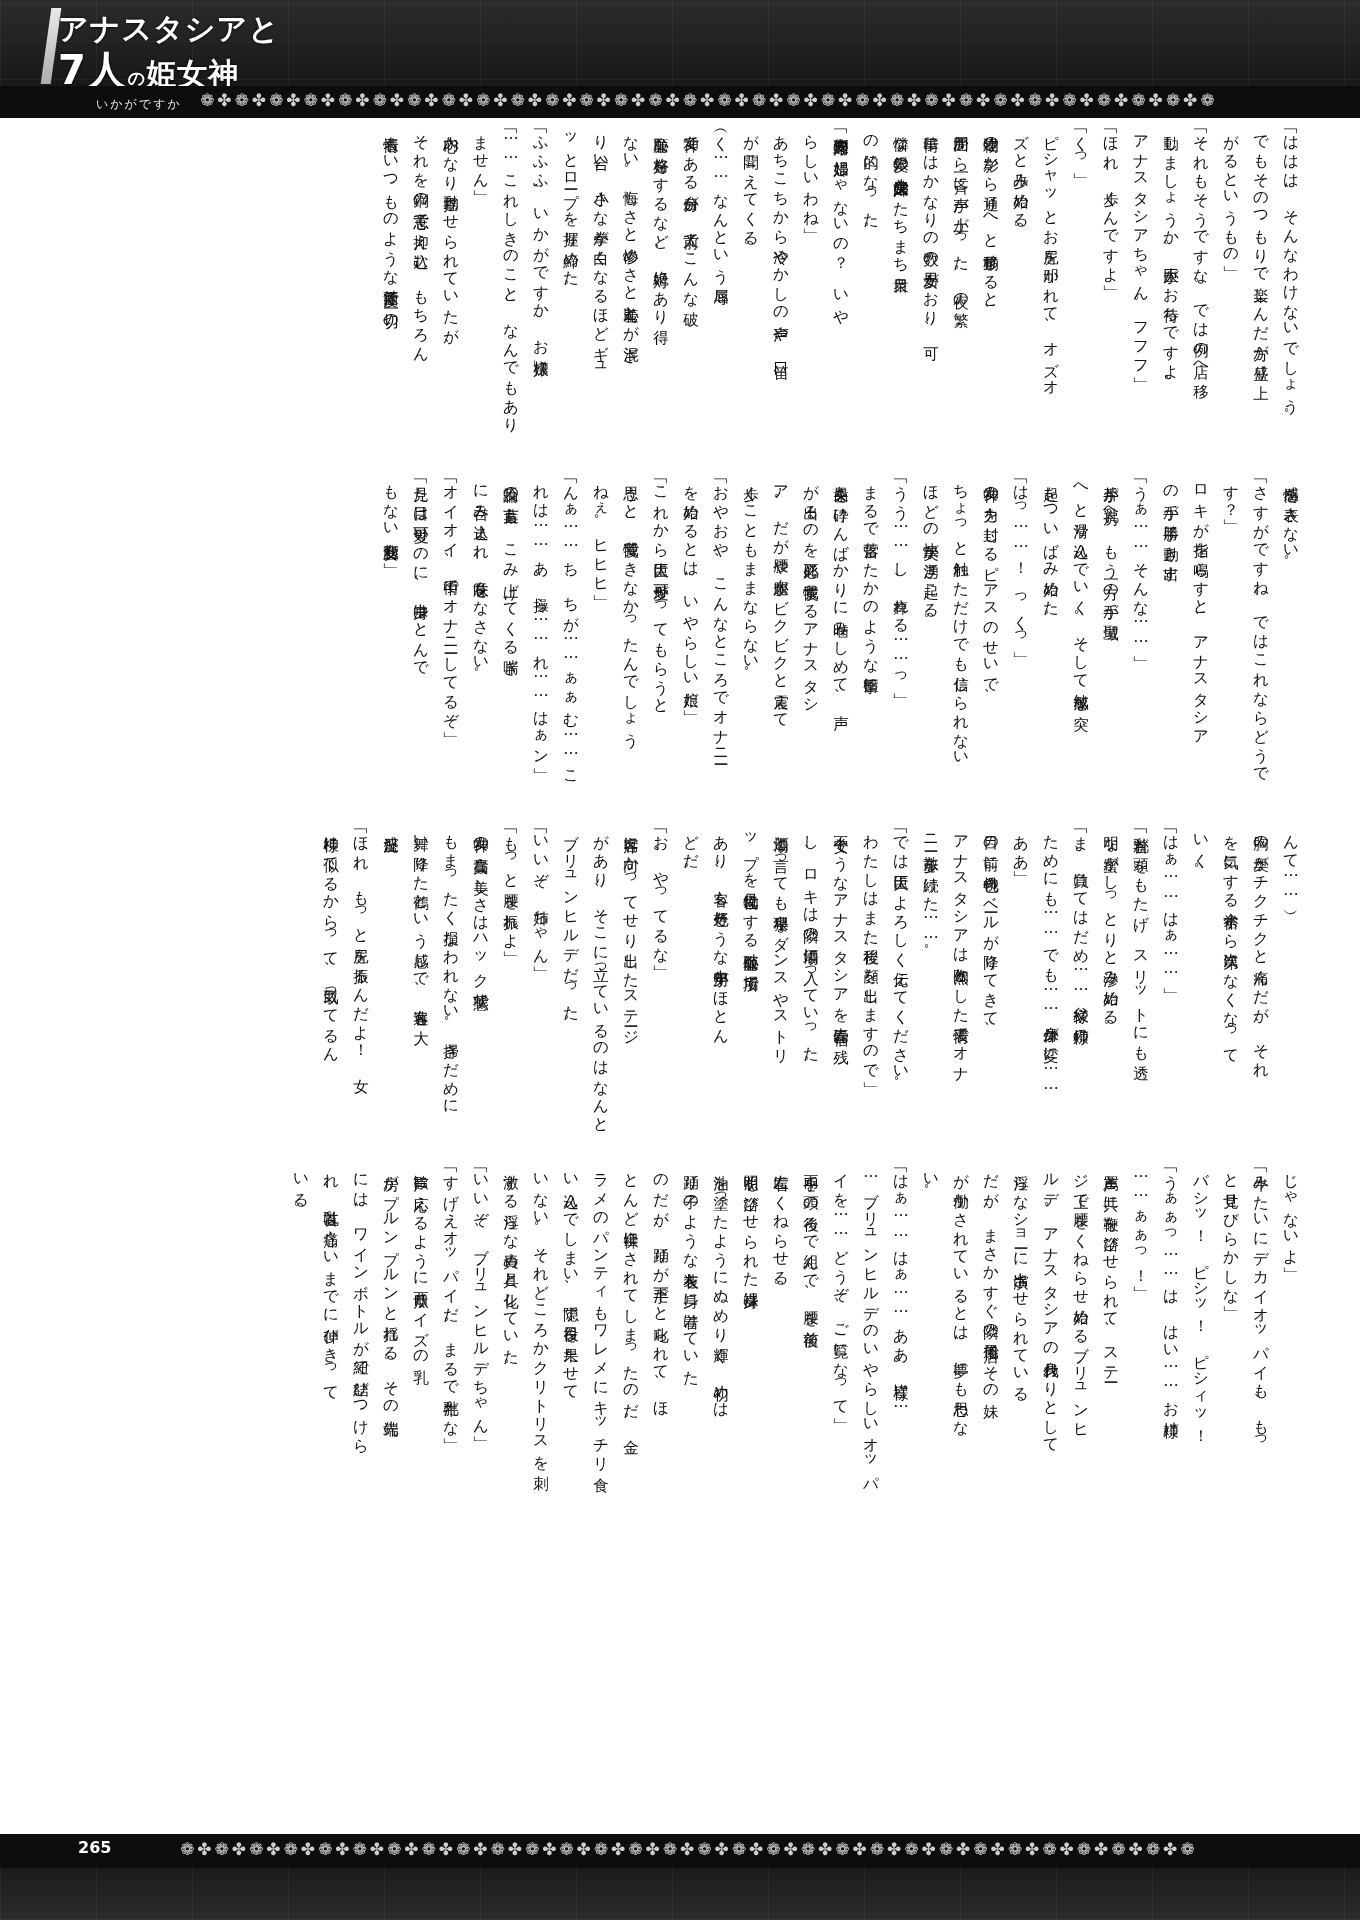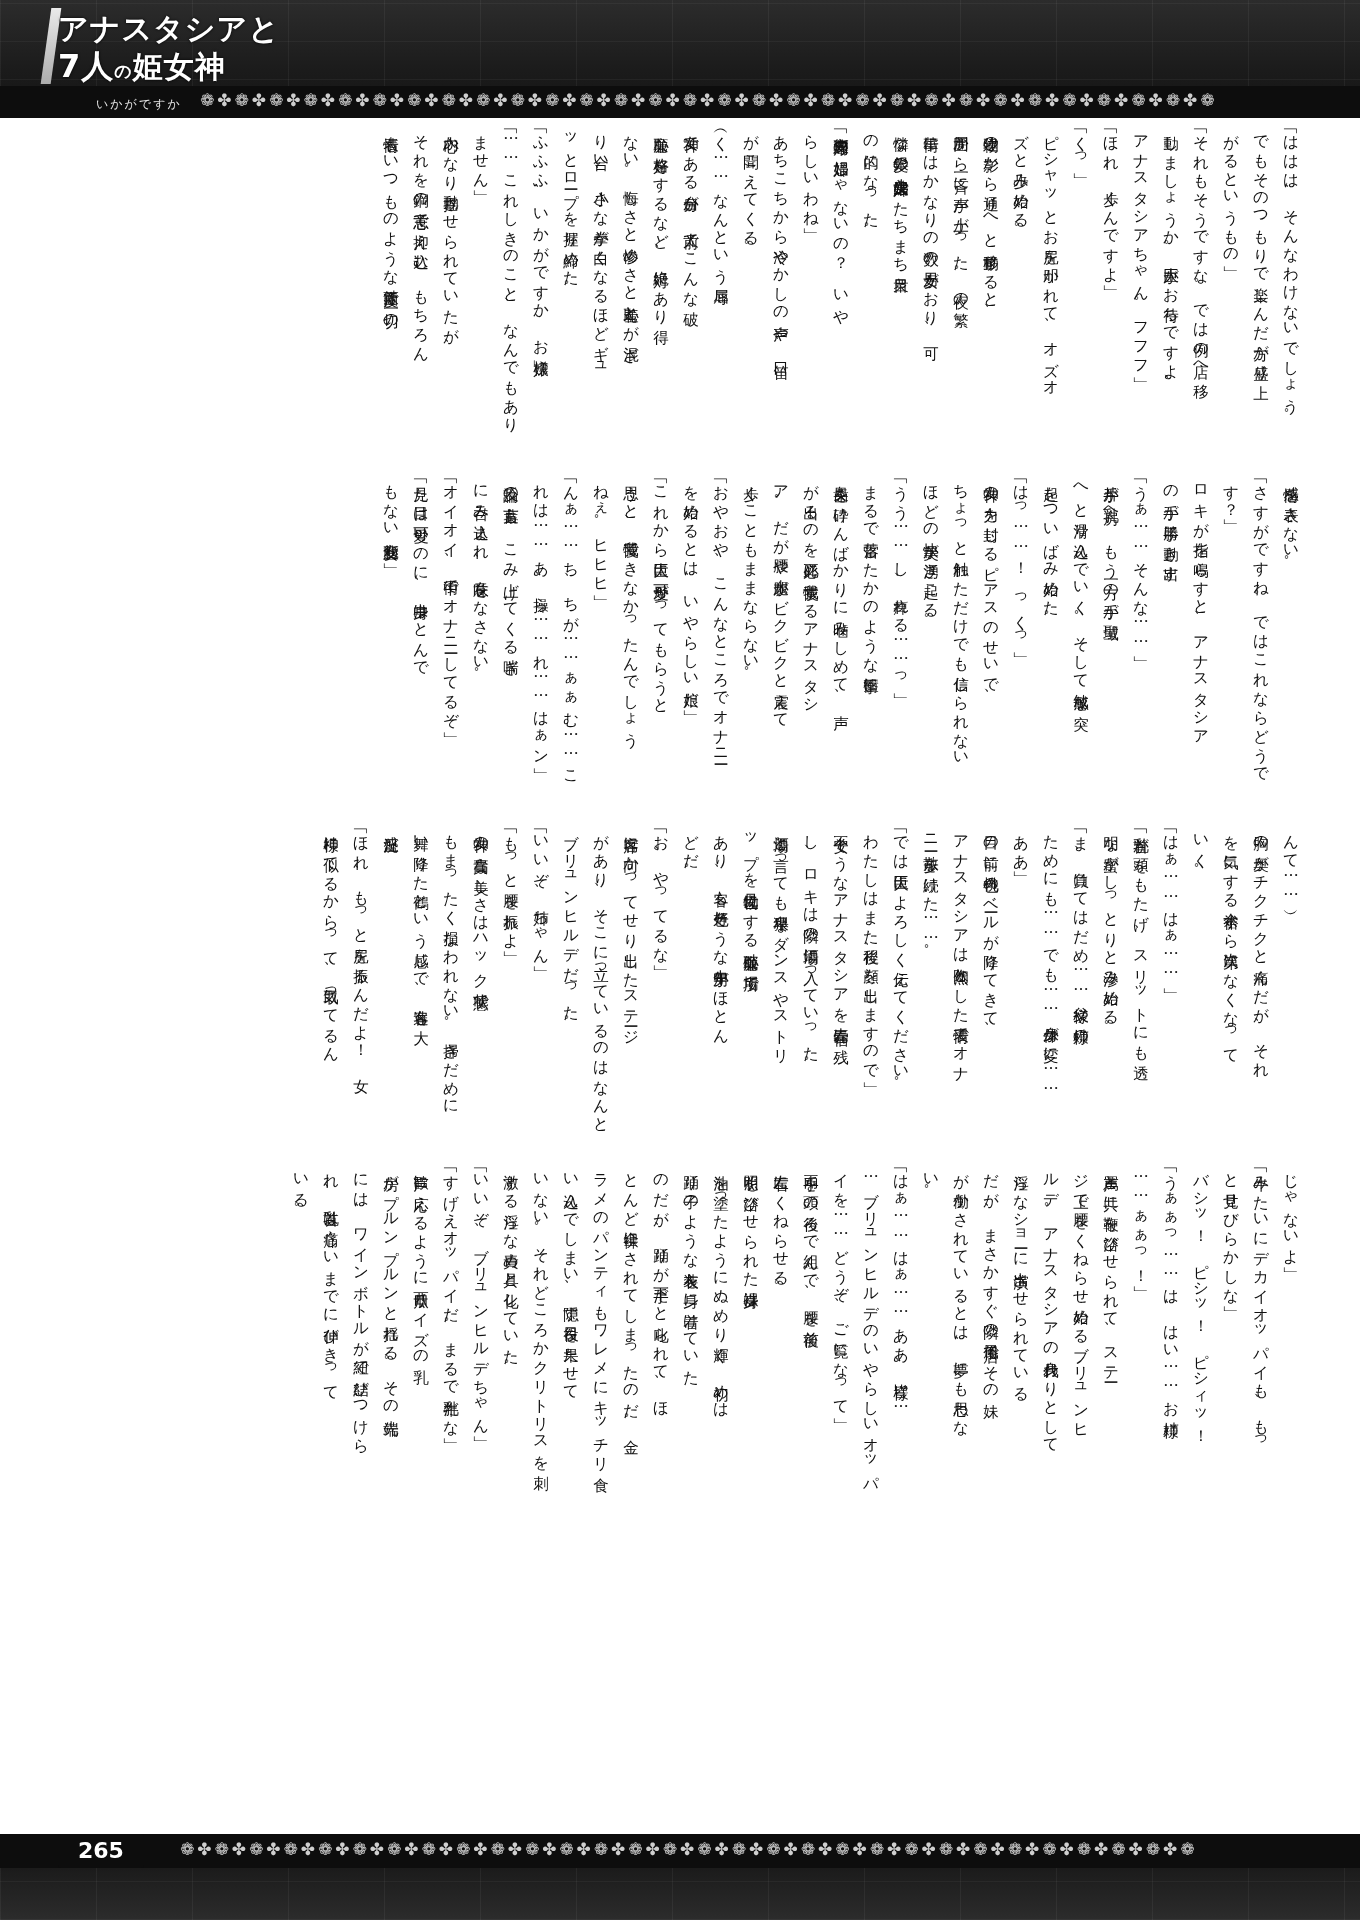--- a/index.html
+++ b/index.html
@@ -58,21 +58,21 @@
   }
   .title-sub {
     margin-top: 6px;
     font-size: 30px;
     font-weight: bold;
     letter-spacing: 1px;
     text-shadow: 0 0 3px #000;
     font-family: "DejaVu Sans", sans-serif;
   }
   .title-sub .num {
-    font-size: 32px;
+    font-size: 40px;
   }
   .title-sub .small {
     font-size: 17px;
   }
   .title-tag {
     position: absolute;
     left: 96px; top: 96px;
     font-size: 12px;
     color: #e8e8e8;
     letter-spacing: 2px;
@@ -112,21 +112,21 @@
     color: #cfcfcf;
     font-size: 17px;
     letter-spacing: 3px;
     white-space: nowrap;
     font-family: "DejaVu Sans", sans-serif;
   }
   .page-number {
     position: absolute;
     left: 78px; top: 4px;
     color: #ffffff;
-    font-size: 22px;
+    font-size: 16px;
     font-weight: bold;
     font-family: "DejaVu Sans", sans-serif;
     z-index: 4;
   }
   .page-number-plate {
     position: absolute;
     left: 58px; top: 0px;
     width: 86px; height: 34px;
     background: #0d0d0d;
     border-radius: 3px;

